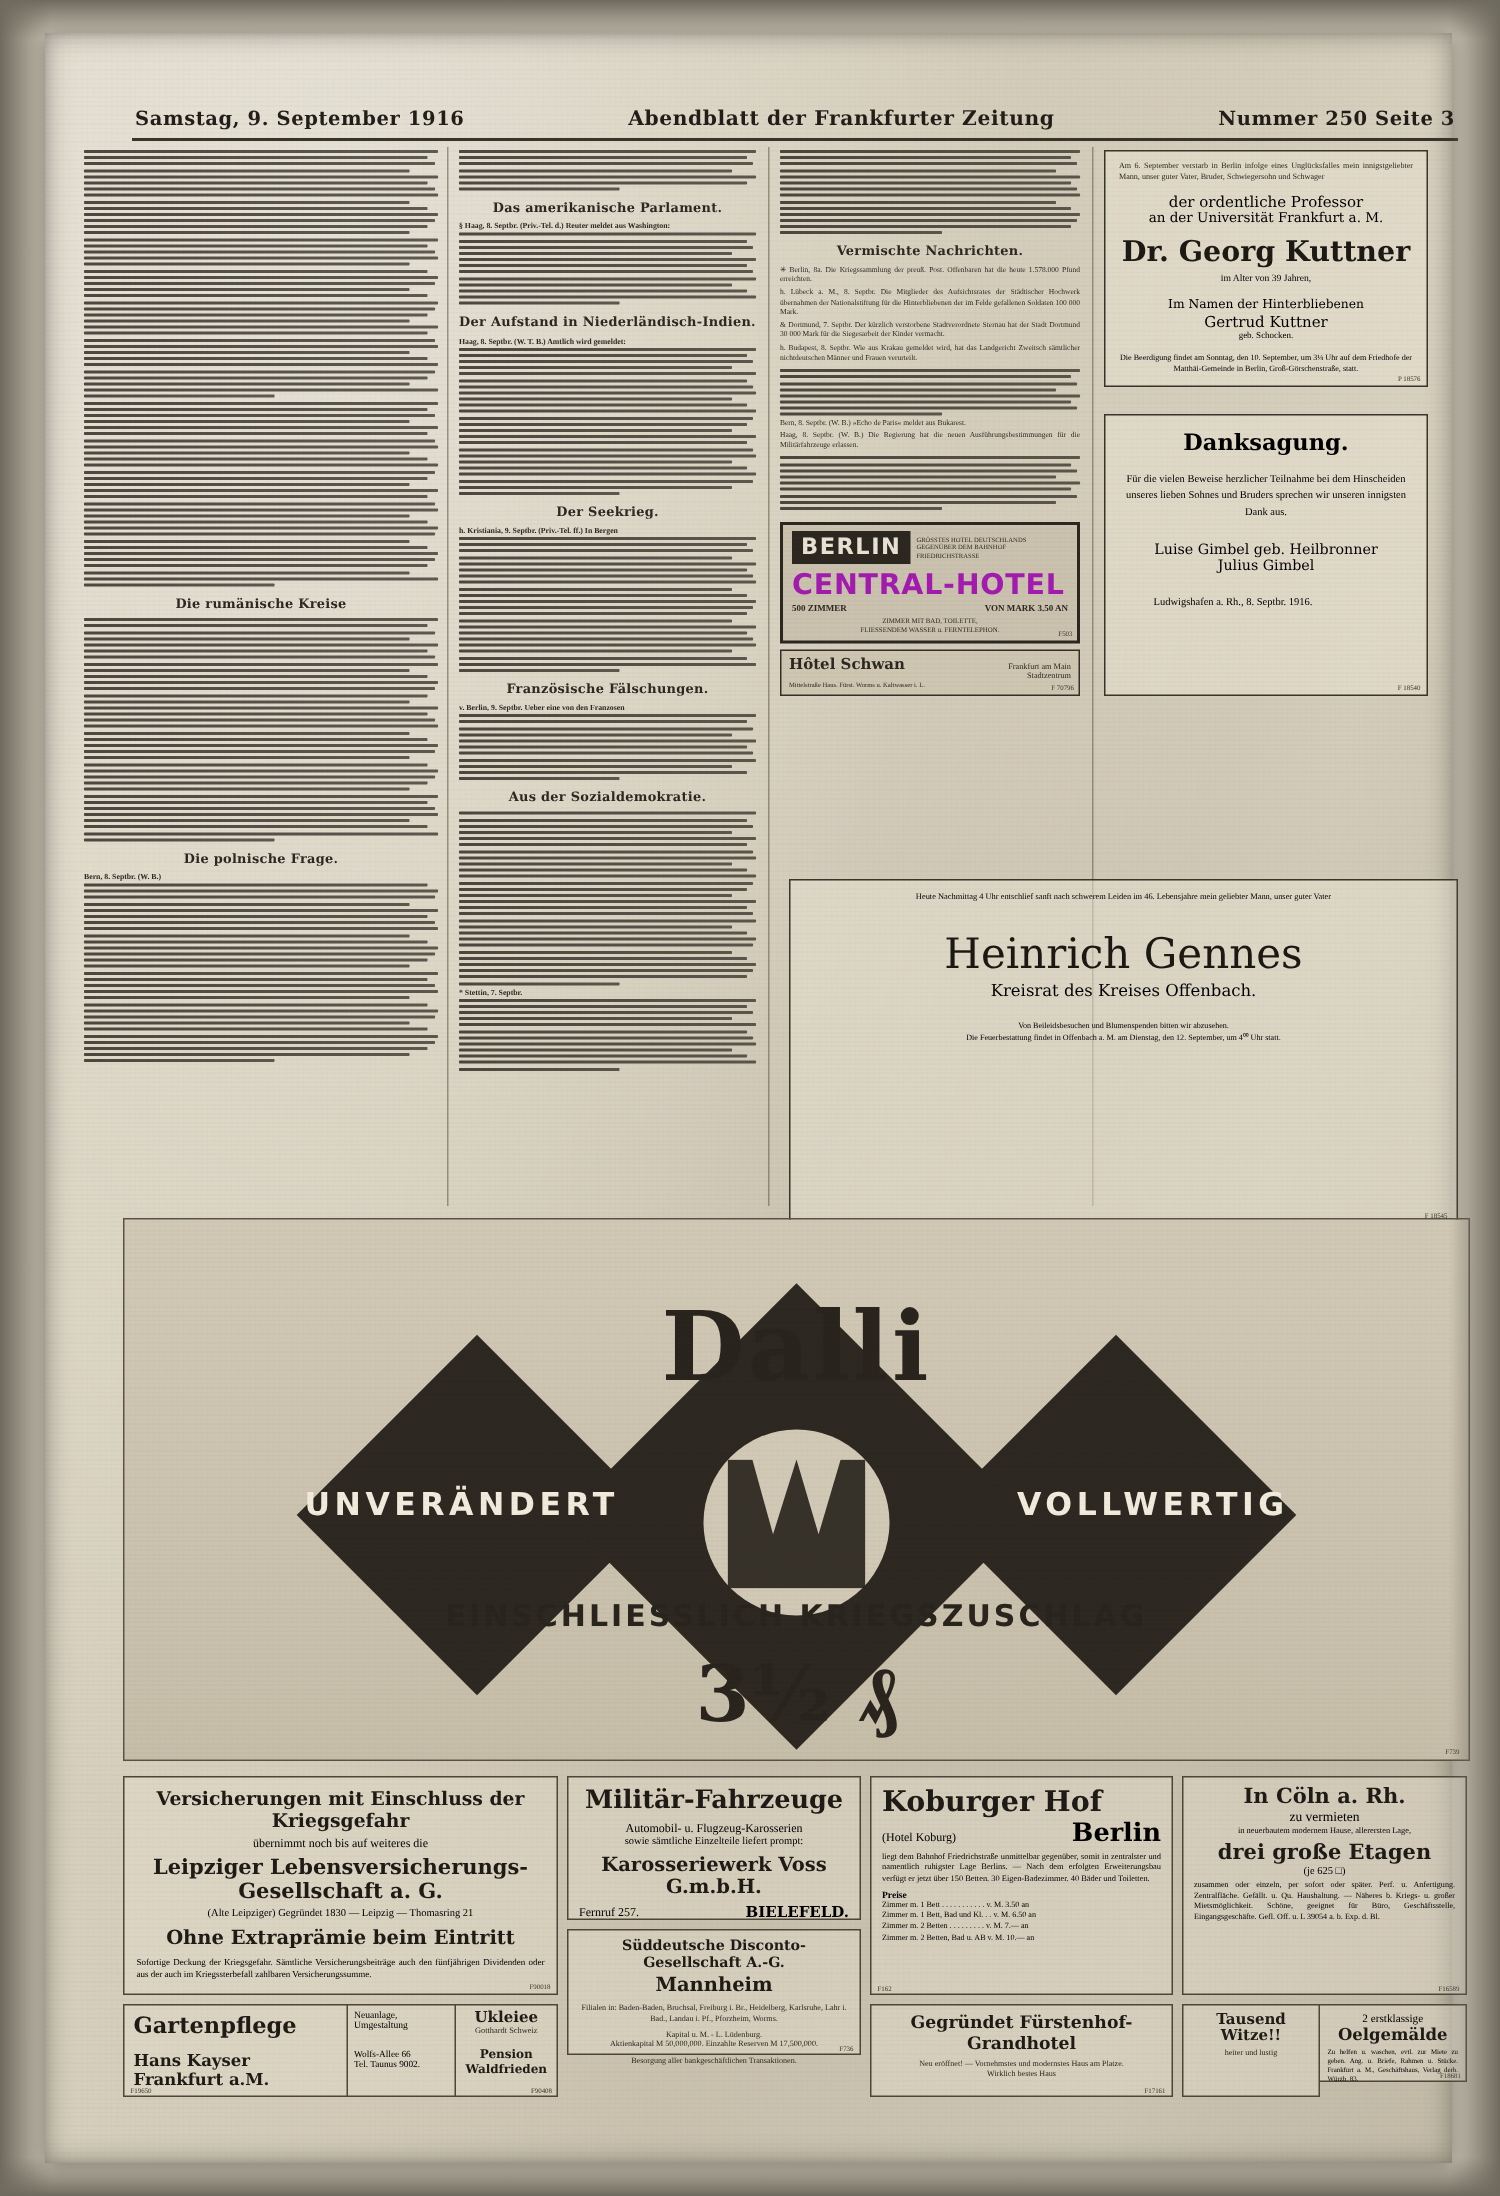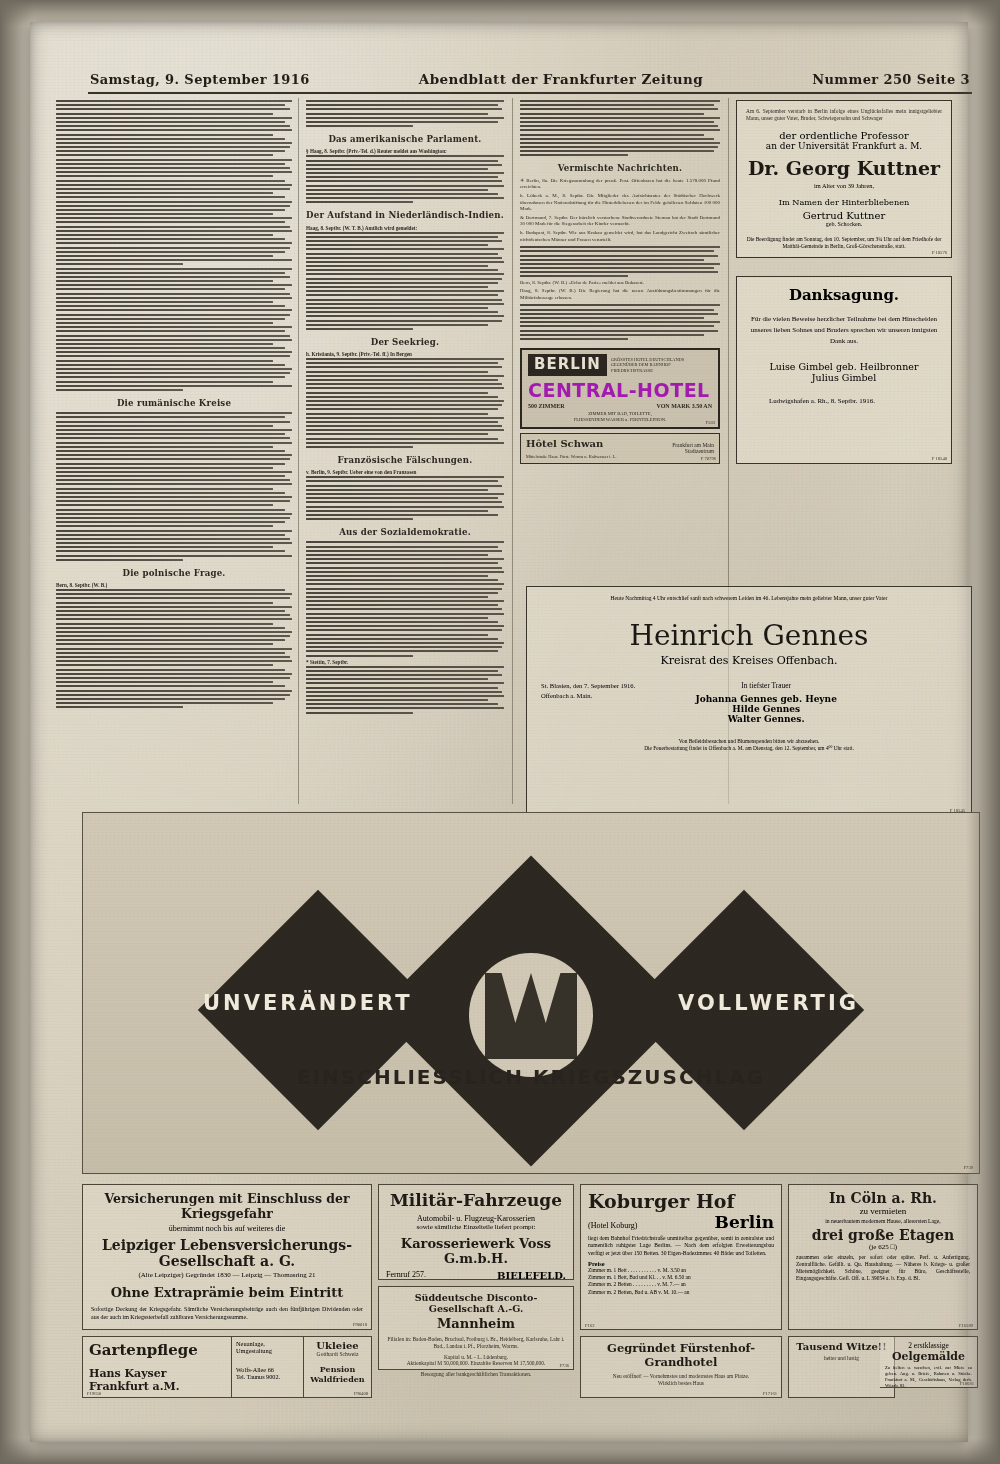--- a/index.html
+++ b/index.html
@@ -487,47 +487,36 @@
       <div class="ctr" style="font-family:'DejaVu Serif',serif;font-size:9.5px;">Julius Gimbel</div>
       <div style="font-size:7px;margin-top:14px;padding-left:22px;">Ludwigshafen a. Rh., 8. Septbr. 1916.</div>
       <div class="sig" style="right:4px;bottom:2px;">F 18540</div>
     </div>
   </div>
 
   <div style="position:absolute;left:496px;top:564px;width:416px;height:212px;border:1px solid #3a352c;background:rgba(228,222,207,.55);padding:8px 14px;">
     <div class="ctr" style="font-size:5.6px;line-height:1.4;">Heute Nachmittag 4 Uhr entschlief sanft nach schwerem Leiden im 46. Lebensjahre mein geliebter Mann, unser guter Vater</div>
     <div class="ctr" style="font-family:'DejaVu Serif',serif;font-size:28px;margin:16px 0 2px;color:#1d1a15;">Heinrich Gennes</div>
     <div class="ctr" style="font-family:'DejaVu Serif',serif;font-size:11px;">Kreisrat des Kreises Offenbach.</div>
-    <div style="display:flex;justify-content:space-between;margin-top:14px;">
-      <div style="font-size:6.6px;line-height:1.5;">
-        <div>St. Blasien, den 7. September 1916.</div>
-        <div>Offenbach a. Main.</div>
-      </div>
-      <div style="text-align:center;">
-        <div style="font-size:7.4px;">In tiefster Trauer</div>
-        <div style="font-family:'DejaVu Serif',serif;font-weight:bold;font-size:9px;margin-top:4px;">Johanna Gennes geb. Heyne</div>
-        <div style="font-family:'DejaVu Serif',serif;font-weight:bold;font-size:9px;">Hilde Gennes</div>
-        <div style="font-family:'DejaVu Serif',serif;font-weight:bold;font-size:9px;">Walter Gennes.</div>
-      </div>
-      <div style="width:60px;"></div>
-    </div>
     <div class="ctr" style="font-size:5.4px;margin-top:14px;">Von Beileidsbesuchen und Blumenspenden bitten wir abzusehen.</div>
     <div class="ctr" style="font-size:5.4px;">Die Feuerbestattung findet in Offenbach a. M. am Dienstag, den 12. September, um 4⁰⁰ Uhr statt.</div>
     <div class="sig" style="right:6px;bottom:2px;">F 18545</div>
   </div>
 
   <div id="dalli">
     <div class="diamond" style="left:150px;top:112px;width:170px;height:170px;"></div>
     <div class="diamond" style="right:150px;top:112px;width:170px;height:170px;"></div>
     <div class="diamond" style="left:50%;margin-left:-110px;top:88px;width:220px;height:220px;"></div>
     <div style="position:absolute;left:50%;margin-left:-62px;top:140px;width:124px;height:124px;border-radius:50%;background:#cfc7b4;"></div>
     <div style="position:absolute;left:50%;margin-left:-46px;top:160px;width:92px;height:86px;background:#2a261f;clip-path:polygon(0 0,18% 0,33% 58%,50% 0,66% 58%,82% 0,100% 0,100% 100%,0 100%);opacity:.92;"></div>
+    <div id="dalli-word">Dalli</div>
     <div id="dalli-unv">UNVERÄNDERT</div>
     <div id="dalli-voll">VOLLWERTIG</div>
     <div id="dalli-krieg">EINSCHLIESSLICH KRIEGSZUSCHLAG</div>
+    <div id="dalli-price">3½ ₰</div>
     <div class="sig" style="right:6px;bottom:3px;">F739</div>
   </div>
 
   <div id="bottom">
 
     <div class="b" style="left:0;top:0;width:290px;height:146px;padding:6px 8px;box-sizing:border-box;">
       <div class="bt" style="font-size:12.5px;">Versicherungen mit Einschluss der Kriegsgefahr</div>
       <div class="ctr" style="font-size:8px;margin-top:3px;">übernimmt noch bis auf weiteres die</div>
       <div class="bt" style="font-size:14px;margin-top:4px;">Leipziger Lebensversicherungs-Gesellschaft a. G.</div>
       <div class="ctr" style="font-size:7px;margin-top:2px;">(Alte Leipziger) Gegründet 1830 — Leipzig — Thomasring 21</div>
@@ -602,21 +591,21 @@
     <div class="b" style="left:706px;top:0;width:190px;height:146px;padding:5px 7px;box-sizing:border-box;">
       <div class="bt" style="font-size:14px;">In Cöln a. Rh.</div>
       <div class="ctr" style="font-size:9px;">zu vermieten</div>
       <div class="ctr" style="font-size:5.6px;margin-top:2px;">in neuerbautem modernem Hause, allerersten Lage,</div>
       <div class="bt" style="font-size:14px;margin-top:3px;">drei große Etagen</div>
       <div class="ctr" style="font-size:7px;">(je 625 □)</div>
       <div style="font-size:5.4px;line-height:1.32;text-align:justify;margin-top:3px;">zusammen oder einzeln, per sofort oder später. Perf. u. Anfertigung. Zentralfläche. Gefällt. u. Qu. Haushaltung. — Näheres b. Kriegs- u. großer Mietsmöglichkeit. Schöne, geeignet für Büro, Geschäftsstelle, Eingangsgeschäfte. Gefl. Off. u. L 39054 a. b. Exp. d. Bl.</div>
       <div class="sig" style="right:4px;bottom:1px;">F16589</div>
     </div>
 
-    <div class="b" style="left:706px;top:152px;width:107px;height:62px;padding:4px 5px;box-sizing:border-box;">
+    <div class="b" style="left:706px;top:152px;width:92px;height:62px;padding:4px 5px;box-sizing:border-box;">
       <div class="bt" style="font-size:10px;">Tausend Witze!!</div>
       <div class="tiny" style="margin-top:3px;">heiter und lustig</div>
     </div>
 
     <div class="b" style="left:798px;top:152px;width:98px;height:52px;padding:4px 5px;box-sizing:border-box;border-left:none;">
       <div class="ctr" style="font-size:7.5px;">2 erstklassige</div>
       <div class="bt" style="font-size:11px;">Oelgemälde</div>
       <div style="font-size:4.6px;line-height:1.28;text-align:justify;margin-top:2px;">Zu helfen u. waschen, evtl. zur Miete zu geben. Ang. u. Briefe, Rahmen u. Stücke. Frankfurt a. M., Geschäftshaus, Verlag derb. Würzb. 83.</div>
       <div class="sig" style="right:3px;bottom:1px;">F18681</div>
     </div>

